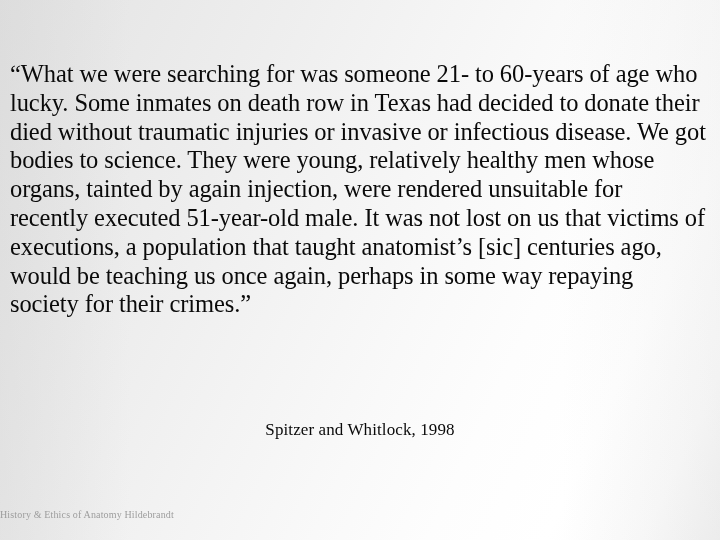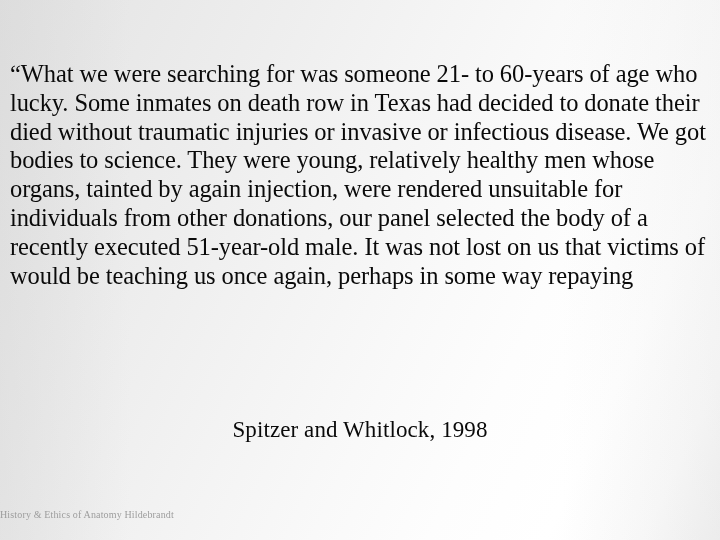--- a/index.html
+++ b/index.html
@@ -65,21 +65,21 @@
     text-align: left;
   }
 
   .attribution {
     position: absolute;
     left: 0;
     top: 416px;
     width: 720px;
     text-align: center;
     color: #0a0a0a;
-    font-size: 23px;
+    font-size: 17px;
     line-height: 28px;
     letter-spacing: 0.1px;
     z-index: 2;
   }
 
   .footer {
     position: absolute;
     left: 0;
     top: 508px;
     width: 720px;
@@ -96,22 +96,23 @@
 <body>
 
 <div class="slide">
 
   <div class="quote-block">
     <div class="quote-line">“What we were searching for was someone 21- to 60-years of age who</div>
     <div class="quote-line">lucky. Some inmates on death row in Texas had decided to donate their</div>
     <div class="quote-line">died without traumatic injuries or invasive or infectious disease. We got</div>
     <div class="quote-line">bodies to science. They were young, relatively healthy men whose</div>
     <div class="quote-line">organs, tainted by again injection, were rendered unsuitable for</div>
-    <div class="quote-line">individuals from other donations, our panel selected the body of a</div>
     <div class="quote-line">recently executed 51-year-old male. It was not lost on us that victims of</div>
+    <div class="quote-line">executions, a population that taught anatomist’s [sic] centuries ago,</div>
     <div class="quote-line">would be teaching us once again, perhaps in some way repaying</div>
+    <div class="quote-line">society for their crimes.”</div>
   </div>
 
   <div class="attribution">Spitzer and Whitlock, 1998</div>
 
   <div class="footer">History &amp; Ethics of Anatomy Hildebrandt</div>
 
 </div>
 
 </body></html>

